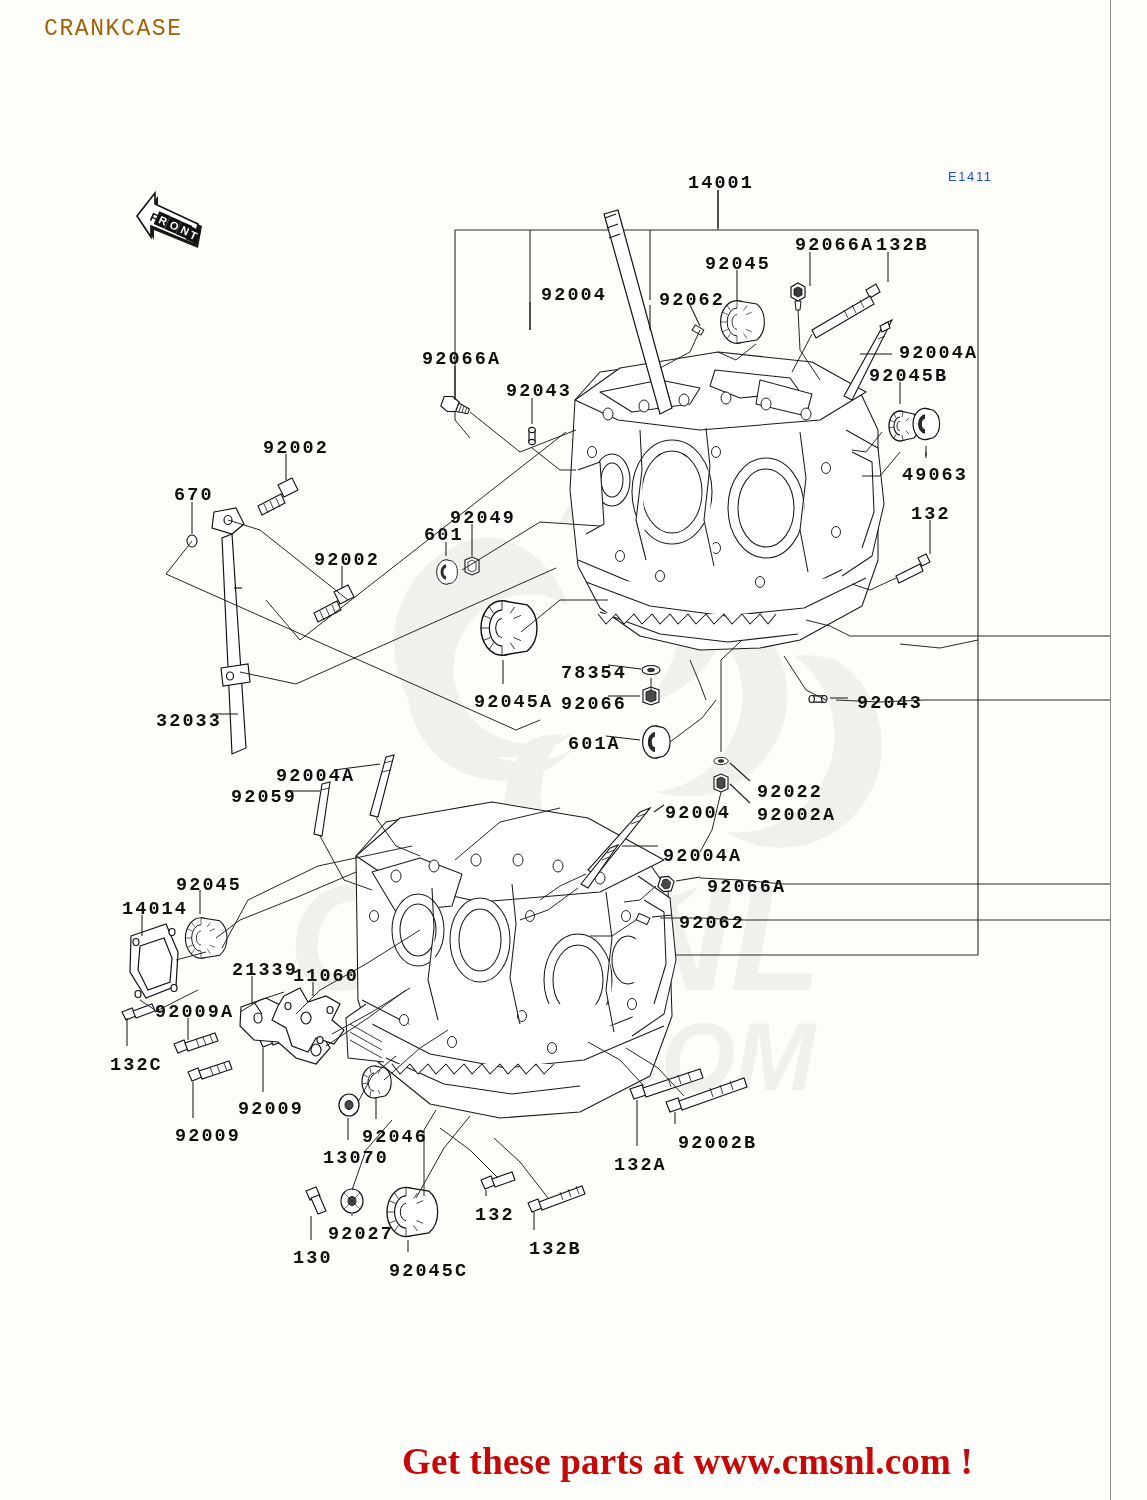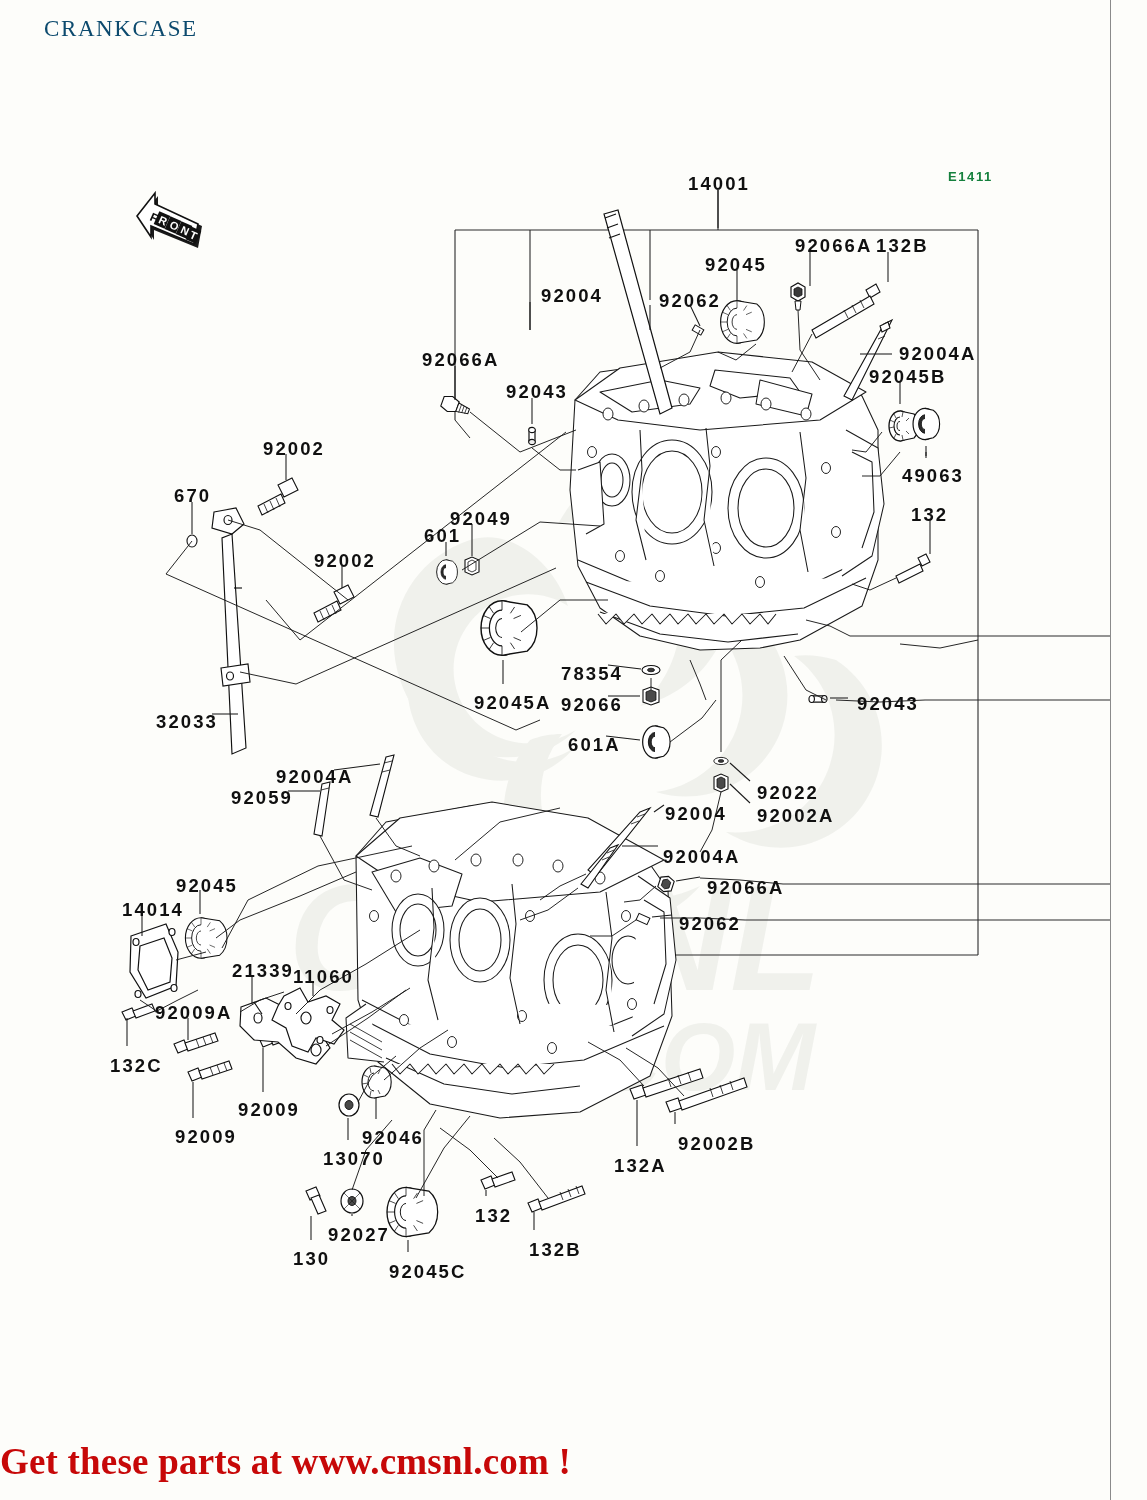--- a/index.html
+++ b/index.html
@@ -15,72 +15,72 @@
     width: 1147px;
     height: 1500px;
     background: #fdfdfa;
     overflow: hidden;
   }
   
   #title {
     position: absolute;
     left: 44px;
     top: 16px;
-    font-family: Liberation Serif, serif;
+    font-family: Liberation Mono, monospace;
     font-size: 23px;
     letter-spacing: 1.6px;
-    color: #0c4a6e;
+    color: #a16207;
     white-space: nowrap;
   }
   
   #page-border-right {
     position: absolute;
     left: 1110px;
     top: 0px;
     width: 1px;
     height: 1500px;
     background: #8a8a8a;
   }
   
   #diagram-code {
     position: absolute;
     left: 948px;
     top: 169px;
     font-family: "Liberation Sans", sans-serif;
     font-size: 13px;
-    font-weight: bold;
+    font-weight: normal;
     letter-spacing: 1.6px;
-    color: #15803d;
+    color: #1d4ed8;
     white-space: nowrap;
   }
   
   #front-badge {
     position: absolute;
     left: 128px;
     top: 186px;
     width: 84px;
     height: 82px;
   }
   
   #promo {
     position: absolute;
     left: 0;
     top: 1440px;
     width: 973px;
-    text-align: left;
+    text-align: right;
     font-family: "Liberation Serif", serif;
     font-size: 37px;
     font-weight: bold;
     color: #c70808;
     letter-spacing: 0.2px;
   }
   
   .lbl {
     position: absolute;
-    font-family: Liberation Sans, sans-serif;
+    font-family: Liberation Mono, monospace;
     font-size: 18.5px;
     font-weight: bold;
     letter-spacing: 2.1px;
     color: #101010;
     white-space: nowrap;
     line-height: 1;
   }
   
   #watermark {
     position: absolute;

